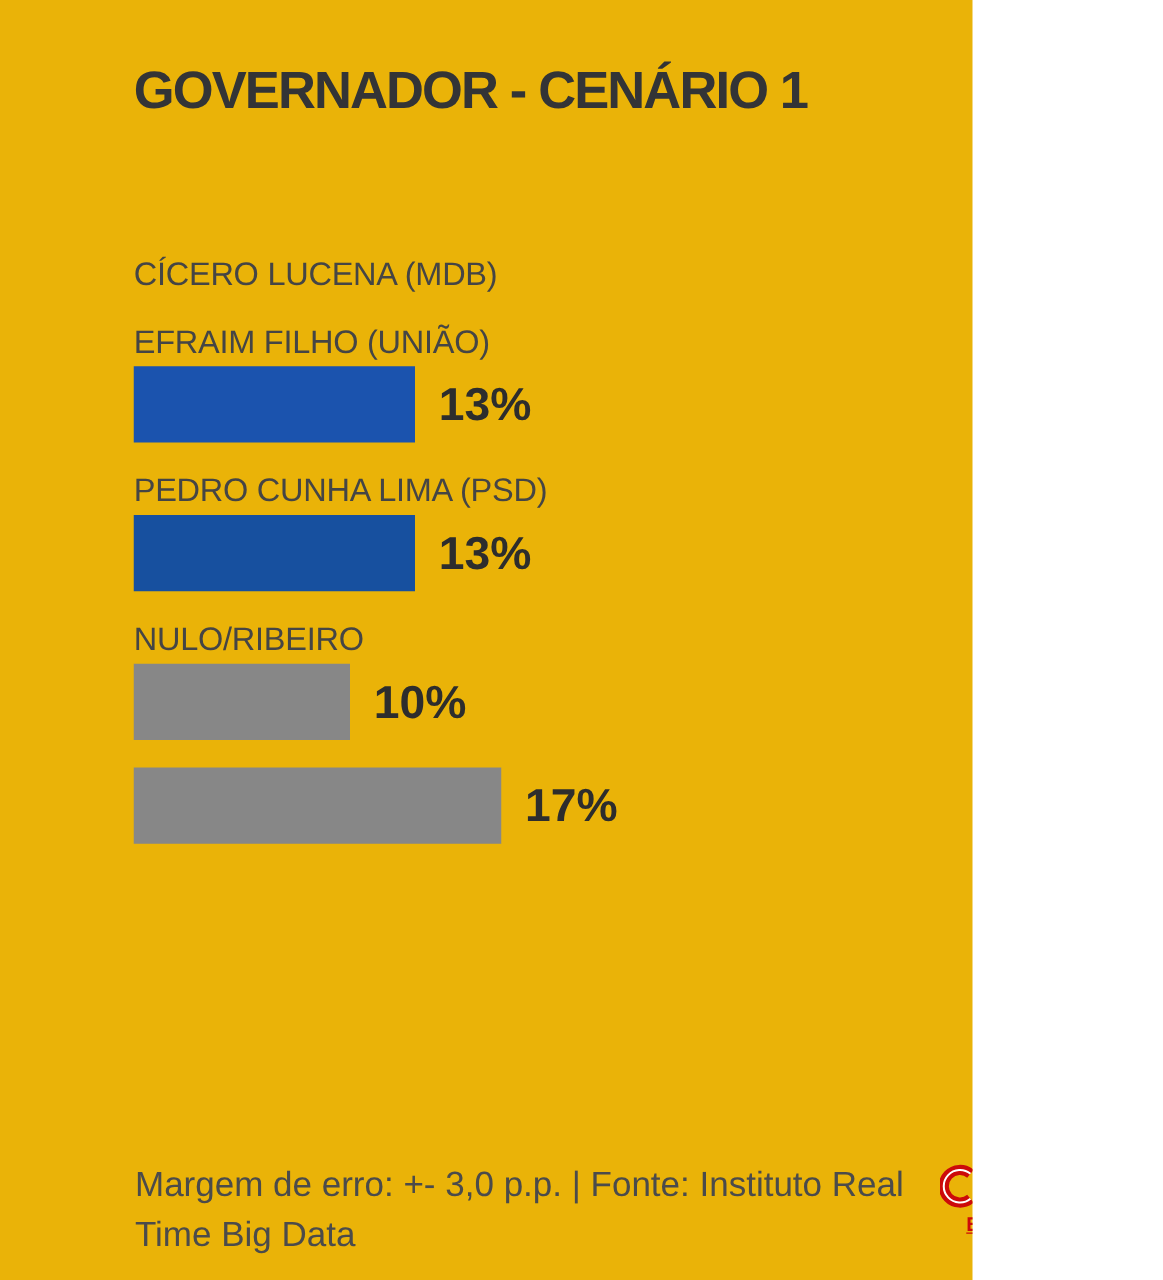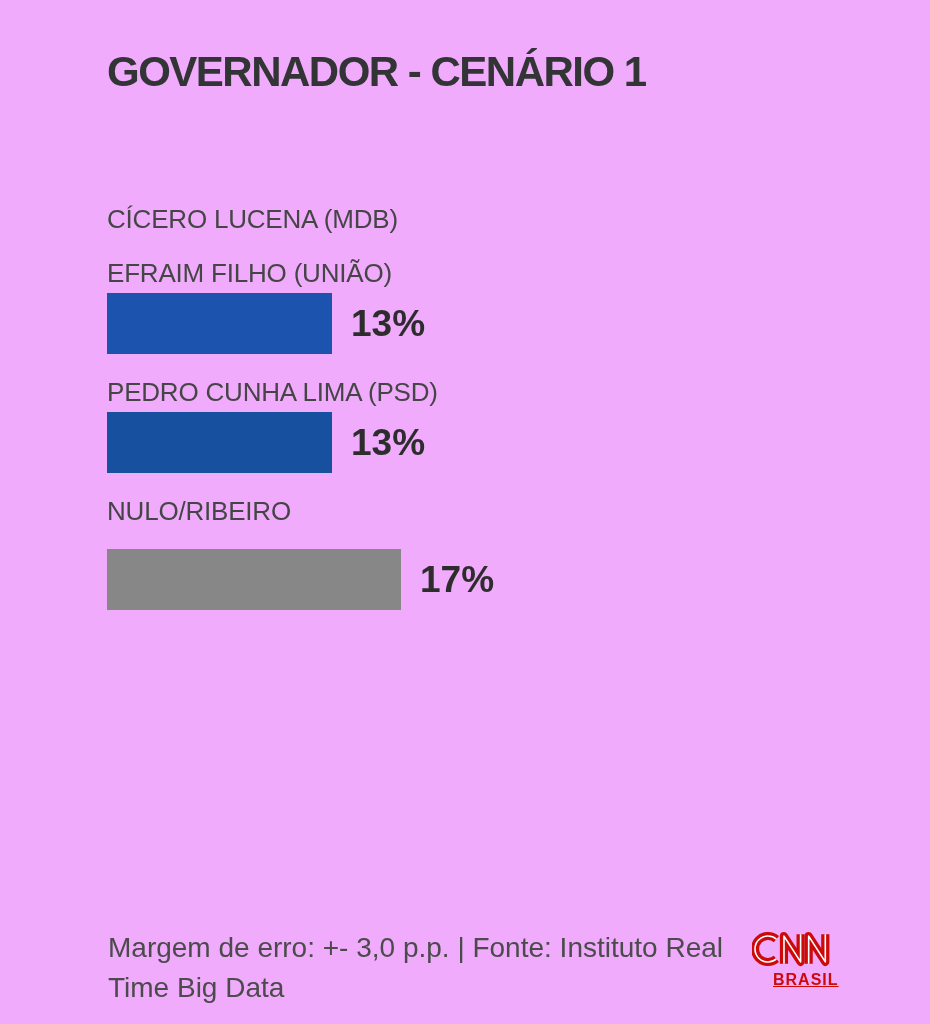--- a/index.html
+++ b/index.html
@@ -3,23 +3,23 @@
 <meta charset="utf-8">
 <style>
   html, body {
     margin: 0;
     padding: 0;
     background: #ffffff;
     font-family: "Liberation Sans", sans-serif;
   }
   .canvas {
     position: relative;
-    width: 930px;
+    width: 778px;
     height: 1024px;
-    background: #f0abfc;
+    background: #eab308;
     overflow: hidden;
   }
   .title {
     position: absolute;
     left: 107px;
     top: 48px;
     margin: 0;
     font-size: 42px;
     font-weight: bold;
     letter-spacing: -1.5px;
@@ -102,20 +102,24 @@
       </div>
       <div class="row">
         <div class="row-label">PEDRO CUNHA LIMA (PSD)</div>
         <div class="bar-line">
           <div class="bar" style="width: 225px; background: rgb(23, 80, 159);"></div>
           <div class="bar-value">13%</div>
         </div>
       </div>
       <div class="row">
         <div class="row-label">NULO/RIBEIRO</div>
+        <div class="bar-line">
+          <div class="bar" style="width: 173px; background: rgb(135, 135, 135);"></div>
+          <div class="bar-value">10%</div>
+        </div>
       </div>
       <div class="row">
         <div class="bar-line">
           <div class="bar" style="width: 294px; background: rgb(135, 135, 135);"></div>
           <div class="bar-value">17%</div>
         </div>
       </div>
     </div>
 
   <div class="footer-text">Margem de erro: +- 3,0 p.p. | Fonte: Instituto Real Time Big Data</div>

